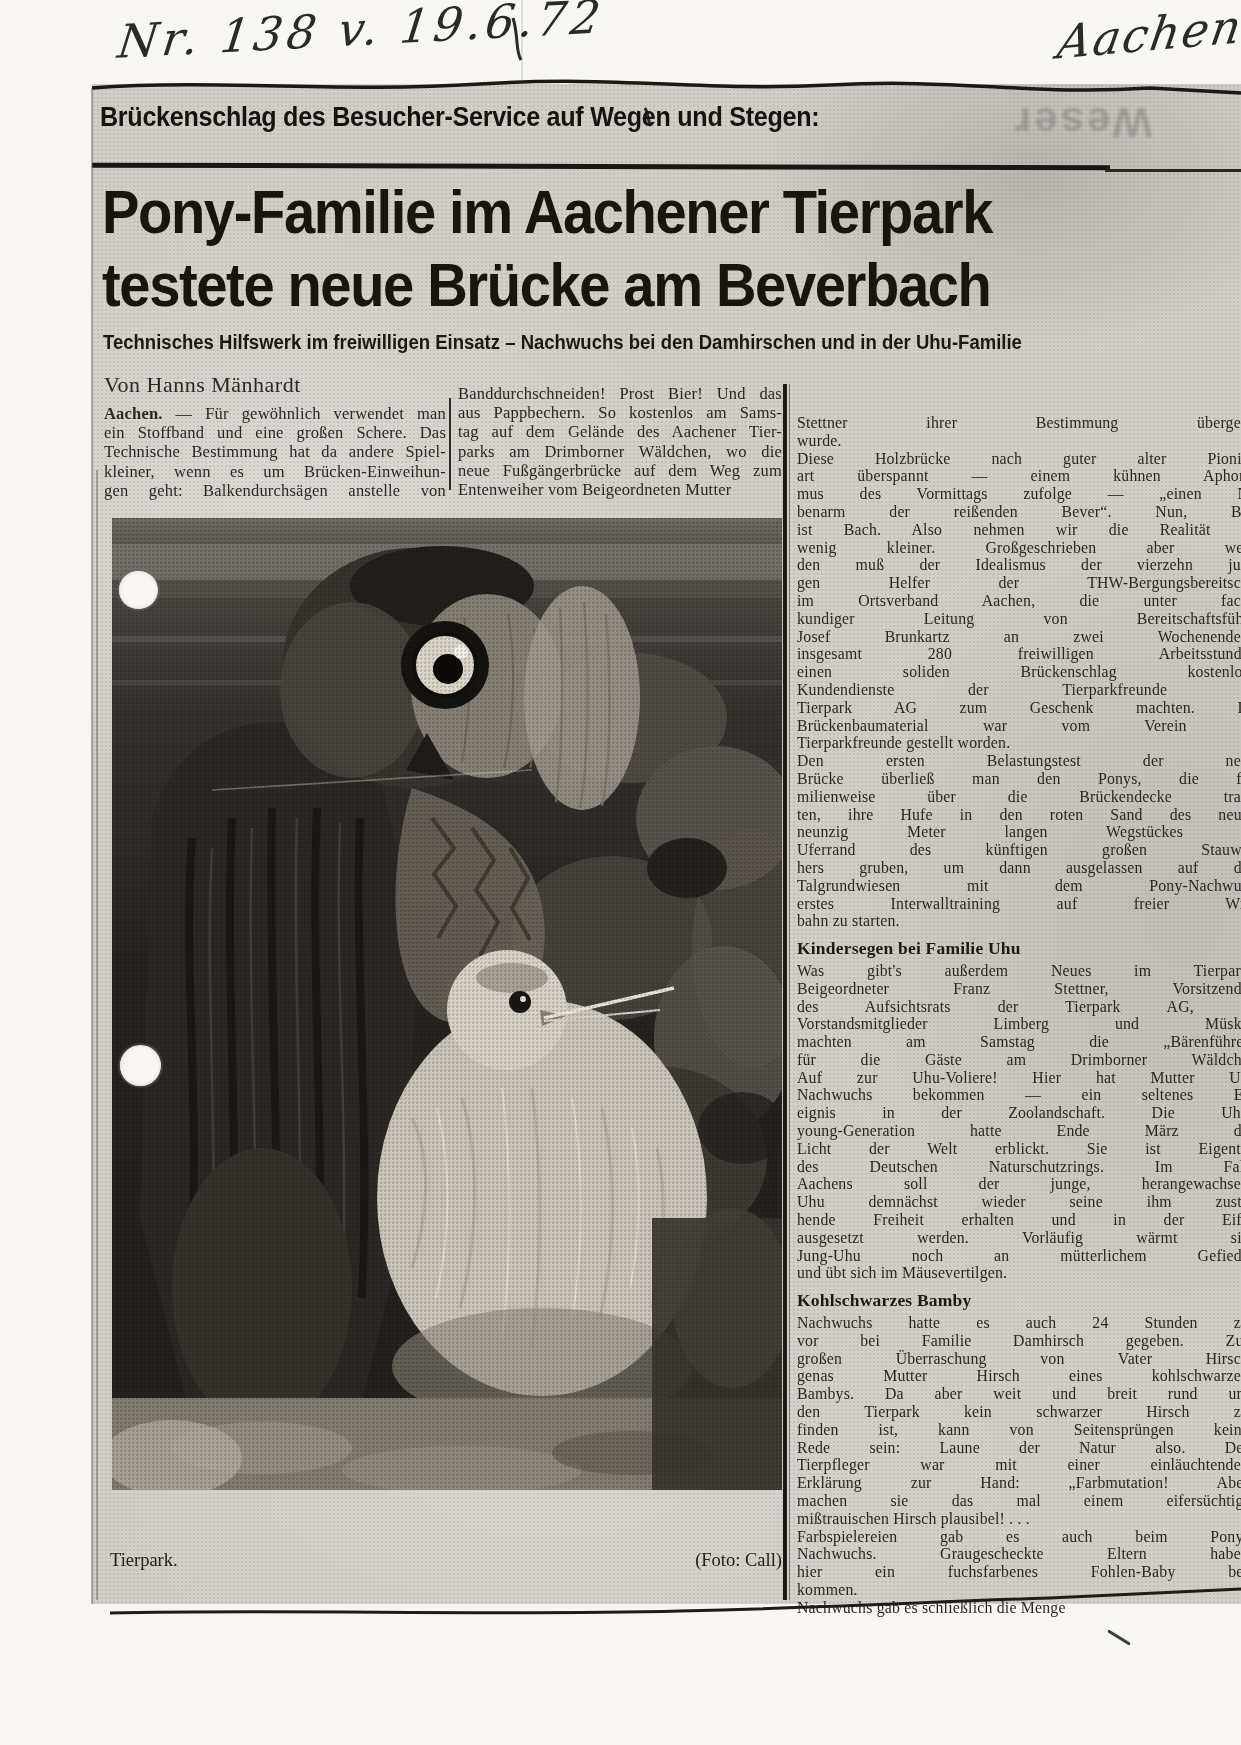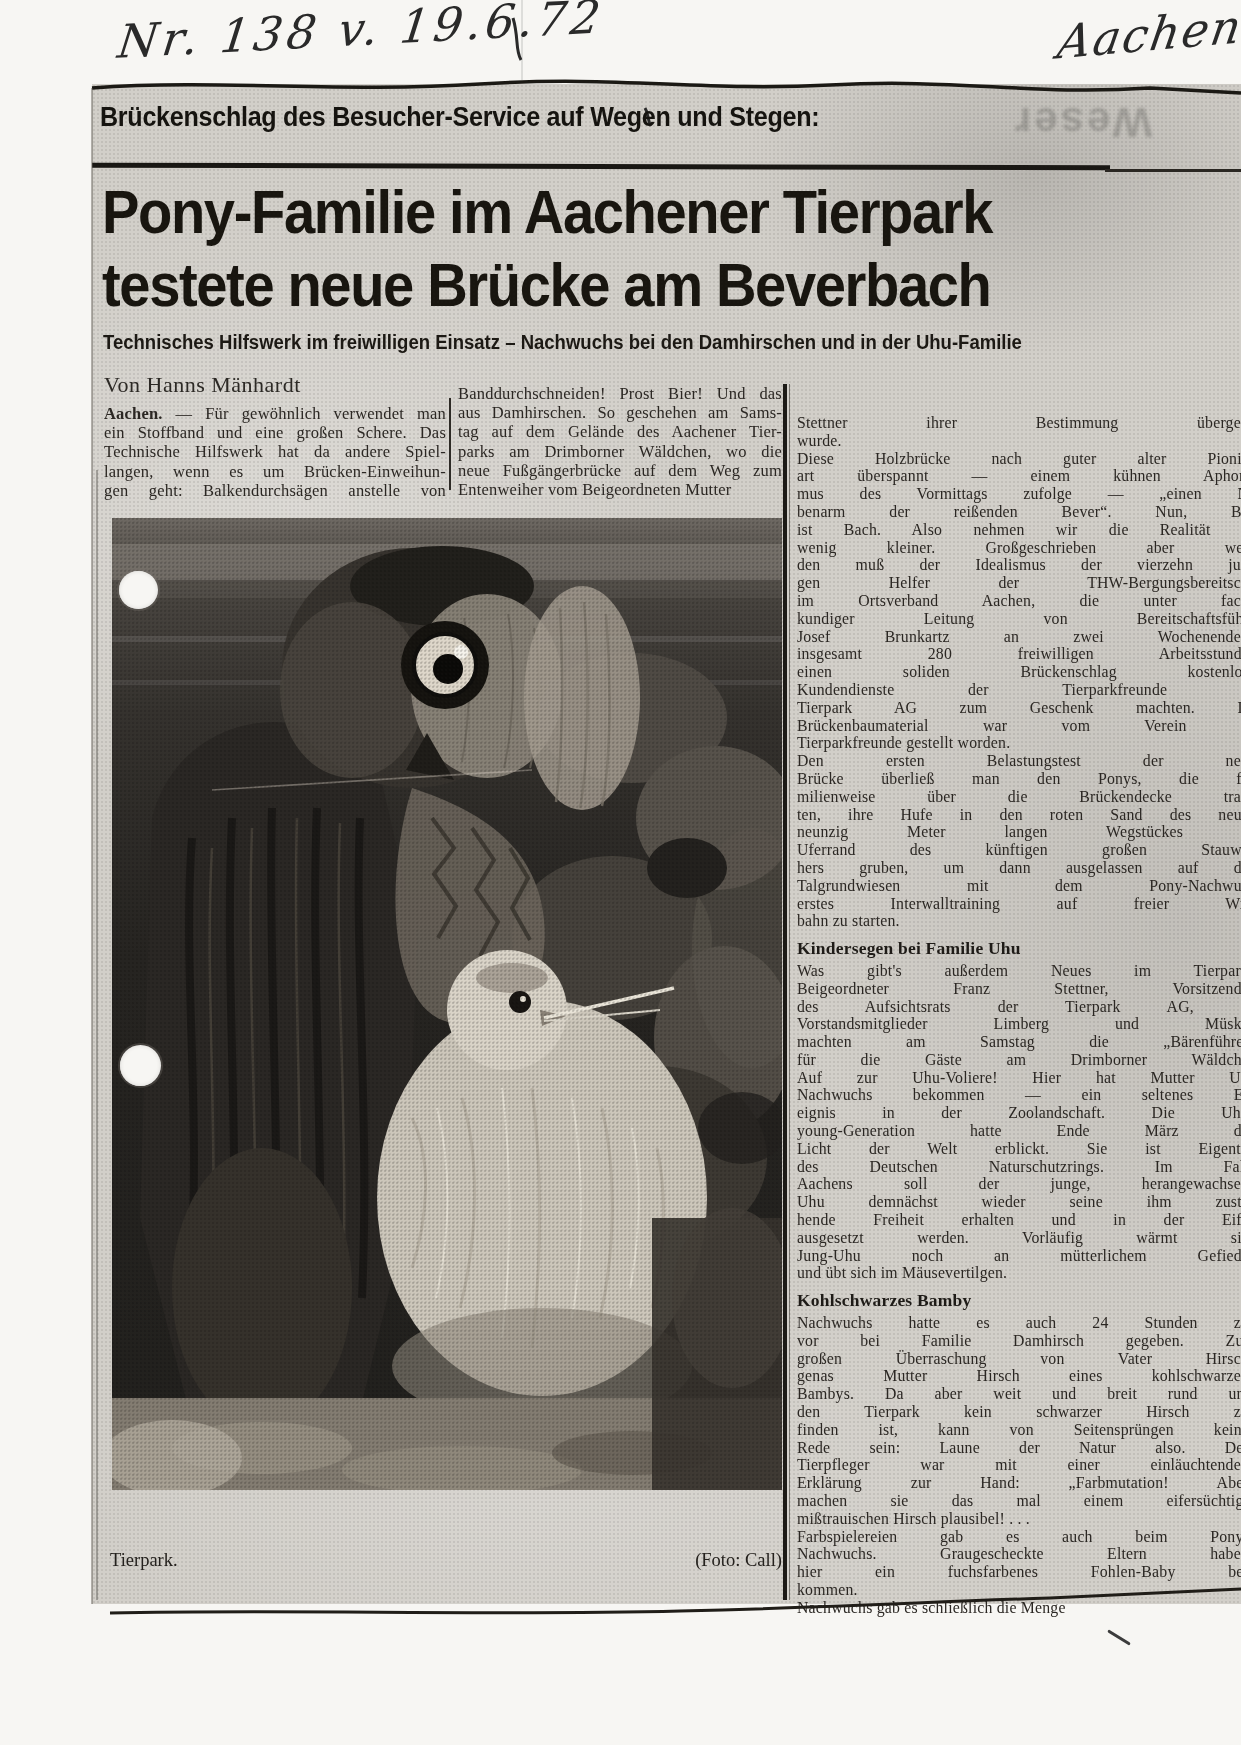--- a/index.html
+++ b/index.html
@@ -121,28 +121,28 @@
     <div>Pony-Familie im Aachener Tierpark</div>
     <div>testete neue Brücke am Beverbach</div>
   </div>
 
   <div class="abs subhead">Technisches Hilfswerk im freiwilligen Einsatz – Nachwuchs bei den Damhirschen und in der Uhu-Familie</div>
   <div class="abs byline">Von Hanns Mänhardt</div>
 
   <div class="abs col col1">
       <div class="tl j"><b>Aachen.</b> — Für gewöhnlich verwendet man</div>
       <div class="tl j">ein Stoffband und eine großen Schere. Das</div>
-      <div class="tl j">Technische Hilfswerk hat da andere Spiel-</div>
-      <div class="tl j">langen, wenn es um Brücken-Einweihun-</div>
+      <div class="tl j">Technische Bestimmung hat da andere Spiel-</div>
+      <div class="tl j">kleiner, wenn es um Brücken-Einweihun-</div>
       <div class="tl j">gen geht: Balkendurchsägen anstelle von</div>
     </div>
   <div class="abs divider-v1"></div>
   <div class="abs col col2">
       <div class="tl j">Banddurchschneiden! Prost Bier! Und das</div>
-      <div class="tl j">aus Damhirschen. So geschehen am Sams-</div>
+      <div class="tl j">aus Pappbechern. So kostenlos am Sams-</div>
       <div class="tl j">tag auf dem Gelände des Aachener Tier-</div>
       <div class="tl j">parks am Drimborner Wäldchen, wo die</div>
       <div class="tl j">neue Fußgängerbrücke auf dem Weg zum</div>
       <div class="tl">Entenweiher vom Beigeordneten Mutter</div>
     </div>
   <div class="abs divider-v2"></div>
   <div class="abs divider-v2b"></div>
   <div class="abs col col3">
       <div class="tl j">Stettner ihrer Bestimmung übergeb</div>
       <div class="tl">wurde.</div>

